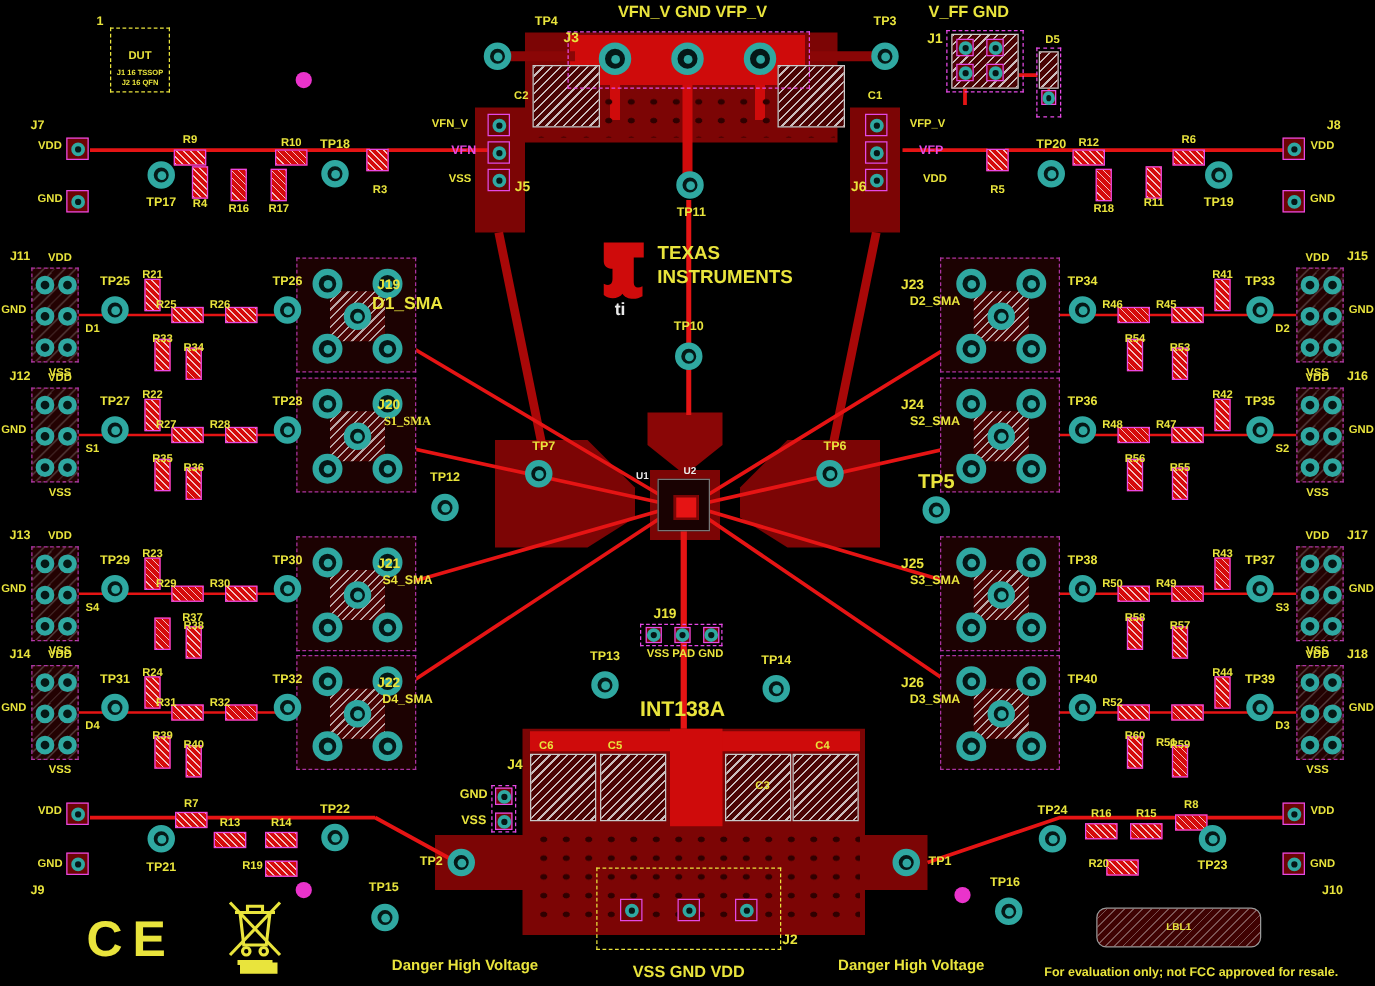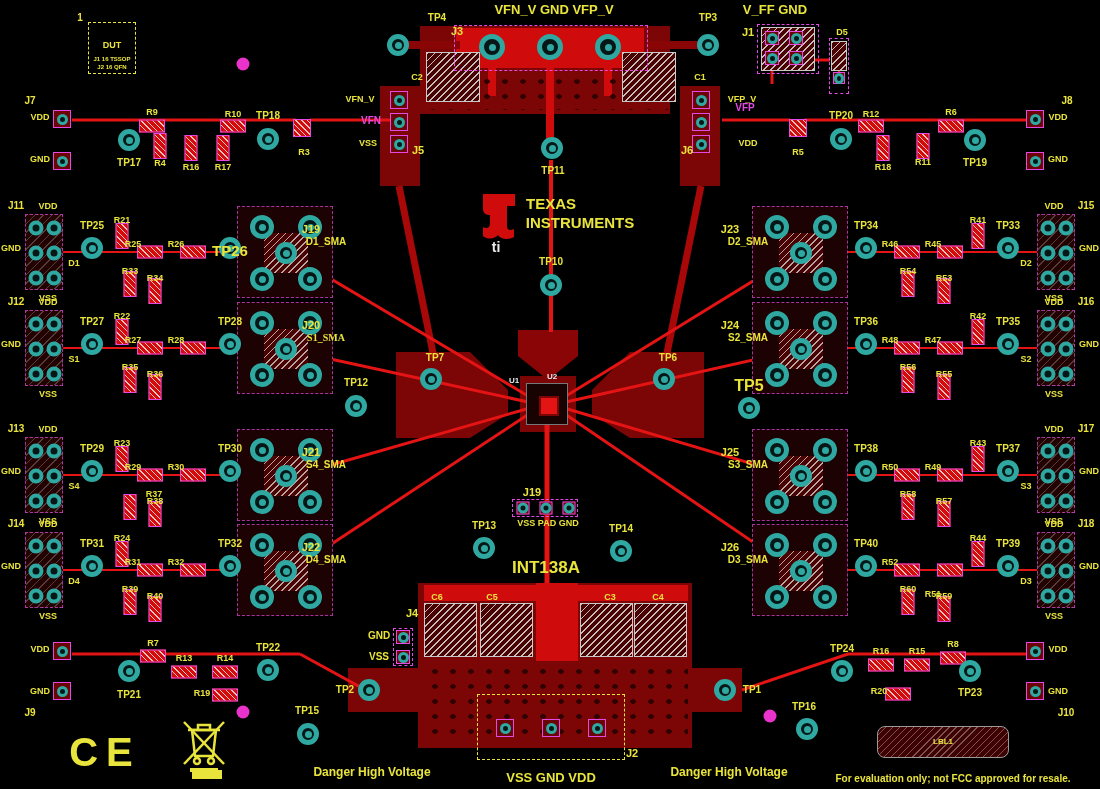--- a/index.html
+++ b/index.html
@@ -122,21 +122,21 @@
     <div class="lbl" style="left: 775px; top: 9px; font-size: 13px; color: rgb(233, 228, 60);">V_FF  GND</div>
     <div class="lbl" style="left: 748px; top: 32px; font-size: 11px; color: rgb(233, 228, 60);">J1</div>
     <div class="lbl" style="left: 842px; top: 32px; font-size: 9px; color: rgb(233, 228, 60);">D5</div>
     <div class="lbl" style="left: 417px; top: 77px; font-size: 9px; color: rgb(233, 228, 60);">C2</div>
     <div class="lbl" style="left: 700px; top: 77px; font-size: 9px; color: rgb(233, 228, 60);">C1</div>
     <div class="lbl" style="left: 360px; top: 99px; font-size: 9px; color: rgb(233, 228, 60);">VFN_V</div>
     <div class="lbl" style="left: 371px; top: 121px; font-size: 10px; color: rgb(229, 73, 229);">VFN</div>
     <div class="lbl" style="left: 368px; top: 143px; font-size: 9px; color: rgb(233, 228, 60);">VSS</div>
     <div class="lbl" style="left: 418px; top: 150px; font-size: 11px; color: rgb(233, 228, 60);">J5</div>
     <div class="lbl" style="left: 742px; top: 99px; font-size: 9px; color: rgb(233, 228, 60);">VFP_V</div>
-    <div class="lbl" style="left: 745px; top: 108px; font-size: 10px; color: rgb(229, 73, 229);">VFP</div>
+    <div class="lbl" style="left: 745px; top: 121px; font-size: 10px; color: rgb(229, 73, 229);">VFP</div>
     <div class="lbl" style="left: 748px; top: 143px; font-size: 9px; color: rgb(233, 228, 60);">VDD</div>
     <div class="lbl" style="left: 687px; top: 150px; font-size: 11px; color: rgb(233, 228, 60);">J6</div>
     <div class="lbl" style="left: 553px; top: 171px; font-size: 10px; color: rgb(233, 228, 60);">TP11</div>
     <div class="lbl" style="left: 30px; top: 101px; font-size: 10px; color: rgb(233, 228, 60);">J7</div>
     <div class="lbl" style="left: 40px; top: 117px; font-size: 9px; color: rgb(233, 228, 60);">VDD</div>
     <div class="lbl" style="left: 40px; top: 159px; font-size: 9px; color: rgb(233, 228, 60);">GND</div>
     <div class="lbl" style="left: 129px; top: 163px; font-size: 10px; color: rgb(233, 228, 60);">TP17</div>
     <div class="lbl" style="left: 152px; top: 112px; font-size: 9px; color: rgb(233, 228, 60);">R9</div>
     <div class="lbl" style="left: 160px; top: 163px; font-size: 9px; color: rgb(233, 228, 60);">R4</div>
     <div class="lbl" style="left: 191px; top: 167px; font-size: 9px; color: rgb(233, 228, 60);">R16</div>
@@ -158,23 +158,23 @@
     <div class="lbl" style="left: 48px; top: 206px; font-size: 9px; color: rgb(233, 228, 60);">VDD</div>
     <div class="lbl" style="left: 11px; top: 248px; font-size: 9px; color: rgb(233, 228, 60);">GND</div>
     <div class="lbl" style="left: 48px; top: 298px; font-size: 9px; color: rgb(233, 228, 60);">VSS</div>
     <div class="lbl" style="left: 74px; top: 263px; font-size: 9px; color: rgb(233, 228, 60);">D1</div>
     <div class="lbl" style="left: 92px; top: 226px; font-size: 10px; color: rgb(233, 228, 60);">TP25</div>
     <div class="lbl" style="left: 122px; top: 220px; font-size: 9px; color: rgb(233, 228, 60);">R21</div>
     <div class="lbl" style="left: 133px; top: 244px; font-size: 9px; color: rgb(233, 228, 60);">R25</div>
     <div class="lbl" style="left: 176px; top: 244px; font-size: 9px; color: rgb(233, 228, 60);">R26</div>
     <div class="lbl" style="left: 130px; top: 271px; font-size: 9px; color: rgb(233, 228, 60);">R33</div>
     <div class="lbl" style="left: 155px; top: 278px; font-size: 9px; color: rgb(233, 228, 60);">R34</div>
-    <div class="lbl" style="left: 230px; top: 226px; font-size: 15px; color: rgb(233, 228, 60); margin-top: 24px;">TP26</div>
+    <div class="lbl" style="left: 230px; top: 226px; font-size: 10px; color: rgb(233, 228, 60);">TP26</div>
     <div class="lbl" style="left: 311px; top: 229px; font-size: 11px; color: rgb(233, 228, 60);">J19</div>
-    <div class="lbl" style="left: 326px; top: 242px; font-size: 10px; color: rgb(233, 228, 60); text-align: center;">D1_SMA</div>
+    <div class="lbl" style="left: 326px; top: 242px; font-size: 14px; color: rgb(233, 228, 60); text-align: center;">D1_SMA</div>
     <div class="lbl" style="left: 16px; top: 302px; font-size: 10px; color: rgb(233, 228, 60);">J12</div>
     <div class="lbl" style="left: 48px; top: 302px; font-size: 9px; color: rgb(233, 228, 60);">VDD</div>
     <div class="lbl" style="left: 11px; top: 344px; font-size: 9px; color: rgb(233, 228, 60);">GND</div>
     <div class="lbl" style="left: 48px; top: 394px; font-size: 9px; color: rgb(233, 228, 60);">VSS</div>
     <div class="lbl" style="left: 74px; top: 359px; font-size: 9px; color: rgb(233, 228, 60);">S1</div>
     <div class="lbl" style="left: 92px; top: 322px; font-size: 10px; color: rgb(233, 228, 60);">TP27</div>
     <div class="lbl" style="left: 122px; top: 316px; font-size: 9px; color: rgb(233, 228, 60);">R22</div>
     <div class="lbl" style="left: 133px; top: 340px; font-size: 9px; color: rgb(233, 228, 60);">R27</div>
     <div class="lbl" style="left: 176px; top: 340px; font-size: 9px; color: rgb(233, 228, 60);">R28</div>
     <div class="lbl" style="left: 130px; top: 367px; font-size: 9px; color: rgb(233, 228, 60);">R35</div>
@@ -279,21 +279,21 @@
     <div class="lbl" style="left: 532px; top: 492px; font-size: 11px; color: rgb(233, 228, 60);">J19</div>
     <div class="lbl" style="left: 548px; top: 523px; font-size: 9px; color: rgb(233, 228, 60);">VSS  PAD  GND</div>
     <div class="lbl" style="left: 484px; top: 526px; font-size: 10px; color: rgb(233, 228, 60);">TP13</div>
     <div class="lbl" style="left: 621px; top: 529px; font-size: 10px; color: rgb(233, 228, 60);">TP14</div>
     <div class="lbl" style="left: 546px; top: 567px; font-size: 17px; color: rgb(233, 228, 60);">INT138A</div>
     <div class="lbl" style="left: 412px; top: 613px; font-size: 11px; color: rgb(233, 228, 60);">J4</div>
     <div class="lbl" style="left: 379px; top: 636px; font-size: 10px; color: rgb(233, 228, 60);">GND</div>
     <div class="lbl" style="left: 379px; top: 657px; font-size: 10px; color: rgb(233, 228, 60);">VSS</div>
     <div class="lbl" style="left: 437px; top: 597px; font-size: 9px; color: rgb(233, 228, 60);">C6</div>
     <div class="lbl" style="left: 492px; top: 597px; font-size: 9px; color: rgb(233, 228, 60);">C5</div>
-    <div class="lbl" style="left: 610px; top: 597px; font-size: 9px; color: rgb(233, 228, 60);">C3</div>
+    <div class="lbl" style="left: 610px; top: 629px; font-size: 9px; color: rgb(233, 228, 60);">C3</div>
     <div class="lbl" style="left: 658px; top: 597px; font-size: 9px; color: rgb(233, 228, 60);">C4</div>
     <div class="lbl" style="left: 345px; top: 690px; font-size: 10px; color: rgb(233, 228, 60);">TP2</div>
     <div class="lbl" style="left: 752px; top: 690px; font-size: 10px; color: rgb(233, 228, 60);">TP1</div>
     <div class="lbl" style="left: 804px; top: 707px; font-size: 10px; color: rgb(233, 228, 60);">TP16</div>
     <div class="lbl" style="left: 632px; top: 753px; font-size: 11px; color: rgb(233, 228, 60);">J2</div>
     <div class="lbl" style="left: 551px; top: 777px; font-size: 13px; color: rgb(233, 228, 60);">VSS  GND  VDD</div>
     <div class="lbl" style="left: 40px; top: 649px; font-size: 9px; color: rgb(233, 228, 60);">VDD</div>
     <div class="lbl" style="left: 40px; top: 691px; font-size: 9px; color: rgb(233, 228, 60);">GND</div>
     <div class="lbl" style="left: 30px; top: 713px; font-size: 10px; color: rgb(233, 228, 60);">J9</div>
     <div class="lbl" style="left: 129px; top: 695px; font-size: 10px; color: rgb(233, 228, 60);">TP21</div>

